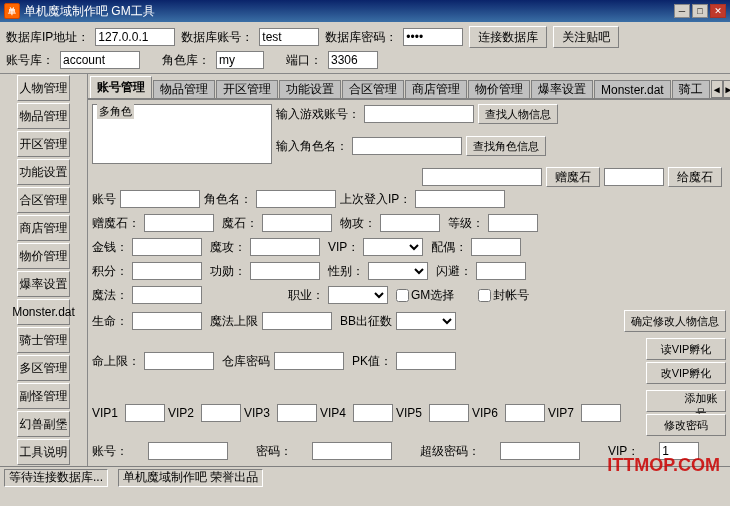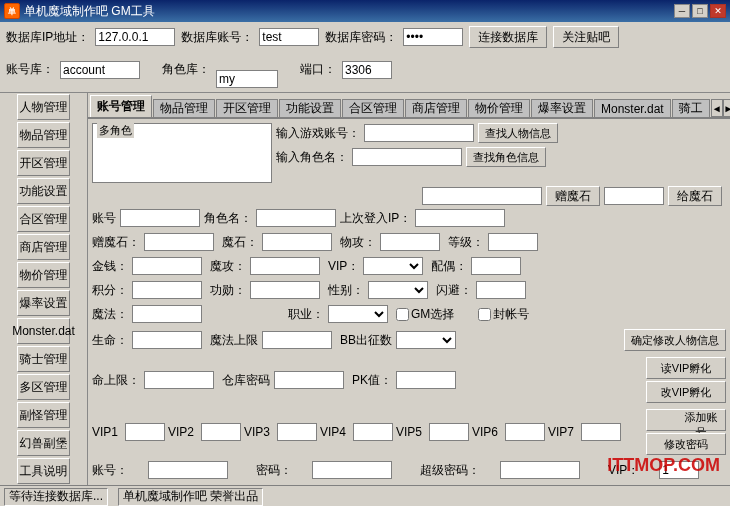--- a/index.html
+++ b/index.html
@@ -159,21 +159,21 @@
       top: -1px;
       left: 4px;
       background: #d4d0c8;
       padding: 0 2px;
       font-size: 11px;
     }
     .account-right-fields {
       flex: 1;
       display: flex;
       flex-direction: column;
-      gap: 4px;
+      gap: 12px;
     }
     .field-row { display: flex; align-items: center; gap: 4px; }
     .field-label { white-space: nowrap; min-width: 60px; text-align: right; }
     .field-input {
       height: 18px;
       border: 1px solid #808080;
       background: white;
       padding: 0 2px;
       font-size: 12px;
     }
@@ -302,21 +302,21 @@
     <input class="form-input" style="width: 60px;" value="test">
     <span class="form-label">数据库密码：</span>
     <input class="form-input" style="width: 60px;" type="password" value="test">
     <button class="form-btn">连接数据库</button>
     <button class="form-btn">关注贴吧</button>
   </div>
   <div class="form-row">
     <span class="form-label">账号库：</span>
     <input class="form-input" style="width: 80px;" value="account">
     <span class="form-label" style="margin-left:16px;">角色库：</span>
-    <input class="form-input" style="width: 62px; margin-top: 19px;" value="my">
+    <input class="form-input" style="width: 48px;" value="my">
     <span class="form-label" style="margin-left:16px;">端口：</span>
     <input class="form-input" style="width: 50px;" value="3306">
   </div>
 </div>
 
 <div class="body-area">
 
   <div class="sidebar">
     <div class="sidebar-item">
         <span>人物管理</span>

